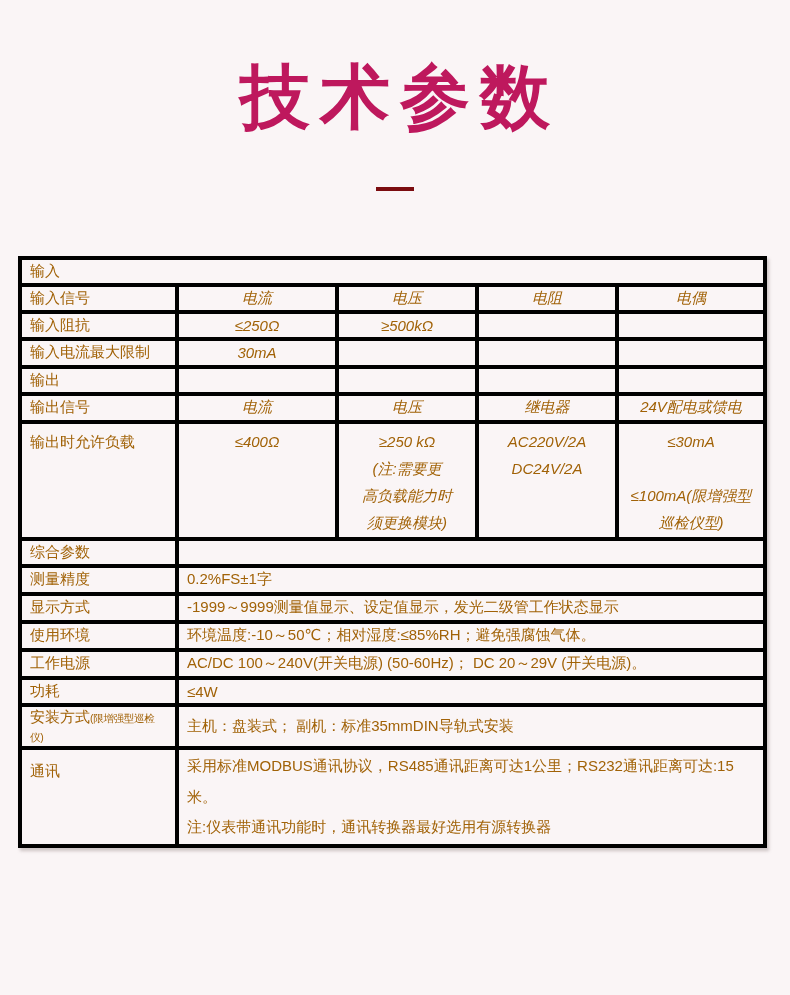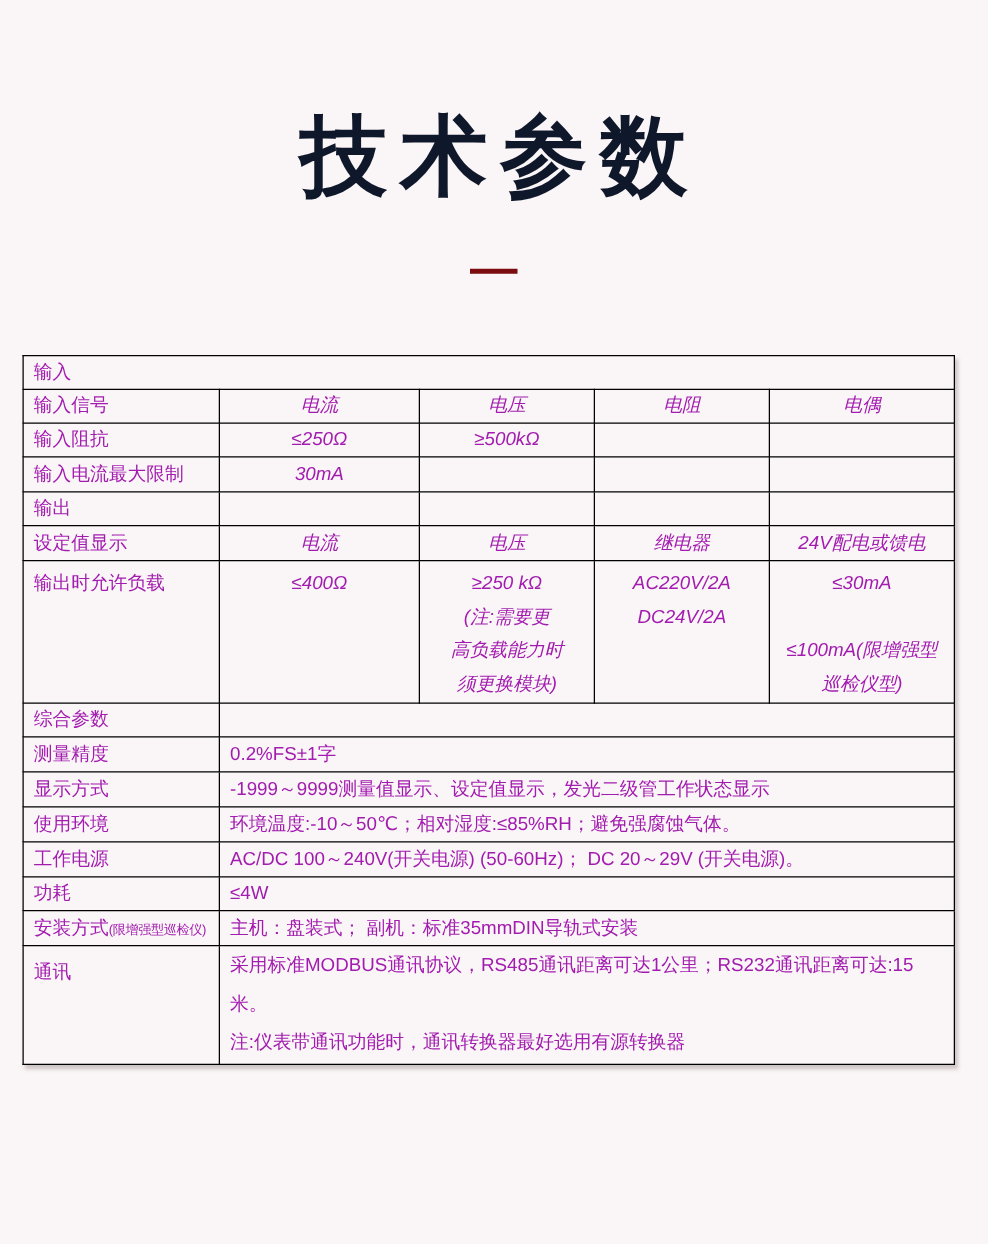--- a/index.html
+++ b/index.html
@@ -7,46 +7,46 @@
   body {
     width: 790px;
     height: 995px;
     background: #faf5f6;
     font-family: "Liberation Sans", "DejaVu Sans", sans-serif;
     overflow: hidden;
     position: relative;
   }
   .page-title {
     margin: 0;
-    padding-top: 86px;
+    padding-top: 58px;
     padding-left: 10px;           
     text-align: center;
     font-size: 70px;
     line-height: 1.14;
     font-weight: bold;
     letter-spacing: 10px;
-    color: #0f172a;
+    color: #be185d;
   }
   .title-dash {
     width: 38px;
     height: 4px;
     background: #7b0c10;
     margin: 49px auto 0 auto;
   }
   .spec-table {
     margin: 65px 0 0 18px;
     width: 745px;
     border-collapse: collapse;
     table-layout: fixed;
     box-shadow: 2px 3px 3px rgba(150, 138, 138, 0.45);
   }
   .spec-table td {
-    border: 1px solid #000000;
+    border: 4px solid #000000;
     font-size: 15px;
-    color: #a21caf;
+    color: #a16207;
     padding: 1px 8px;
     vertical-align: middle;
     overflow: hidden;
   }
   .spec-table tr { height: 27px; }
   .spec-table tr.r28 { height: 28px; }
   .spec-table tr.tall { height: 107px; }
   .spec-table tr.comm { height: 60px; margin-left: 45px; }
   .cell-l { text-align: left; }
   .cell-c { text-align: center; font-style: italic; }
@@ -101,21 +101,21 @@
 
     <tr>
       <td class="cell-l">输出</td>
       <td class="cell-c"></td>
       <td class="cell-c"></td>
       <td class="cell-c"></td>
       <td class="cell-c"></td>
     </tr>
 
     <tr class="r28">
-      <td class="cell-l">设定值显示</td>
+      <td class="cell-l">输出信号</td>
       <td class="cell-c">电流</td>
       <td class="cell-c">电压</td>
       <td class="cell-c">继电器</td>
       <td class="cell-c">24V配电或馈电</td>
     </tr>
 
     <tr class="tall">
       <td class="cell-l">输出时允许负载</td>
       <td class="cell-c pre">≤400Ω</td>
       <td class="cell-c pre">≥250 kΩ

